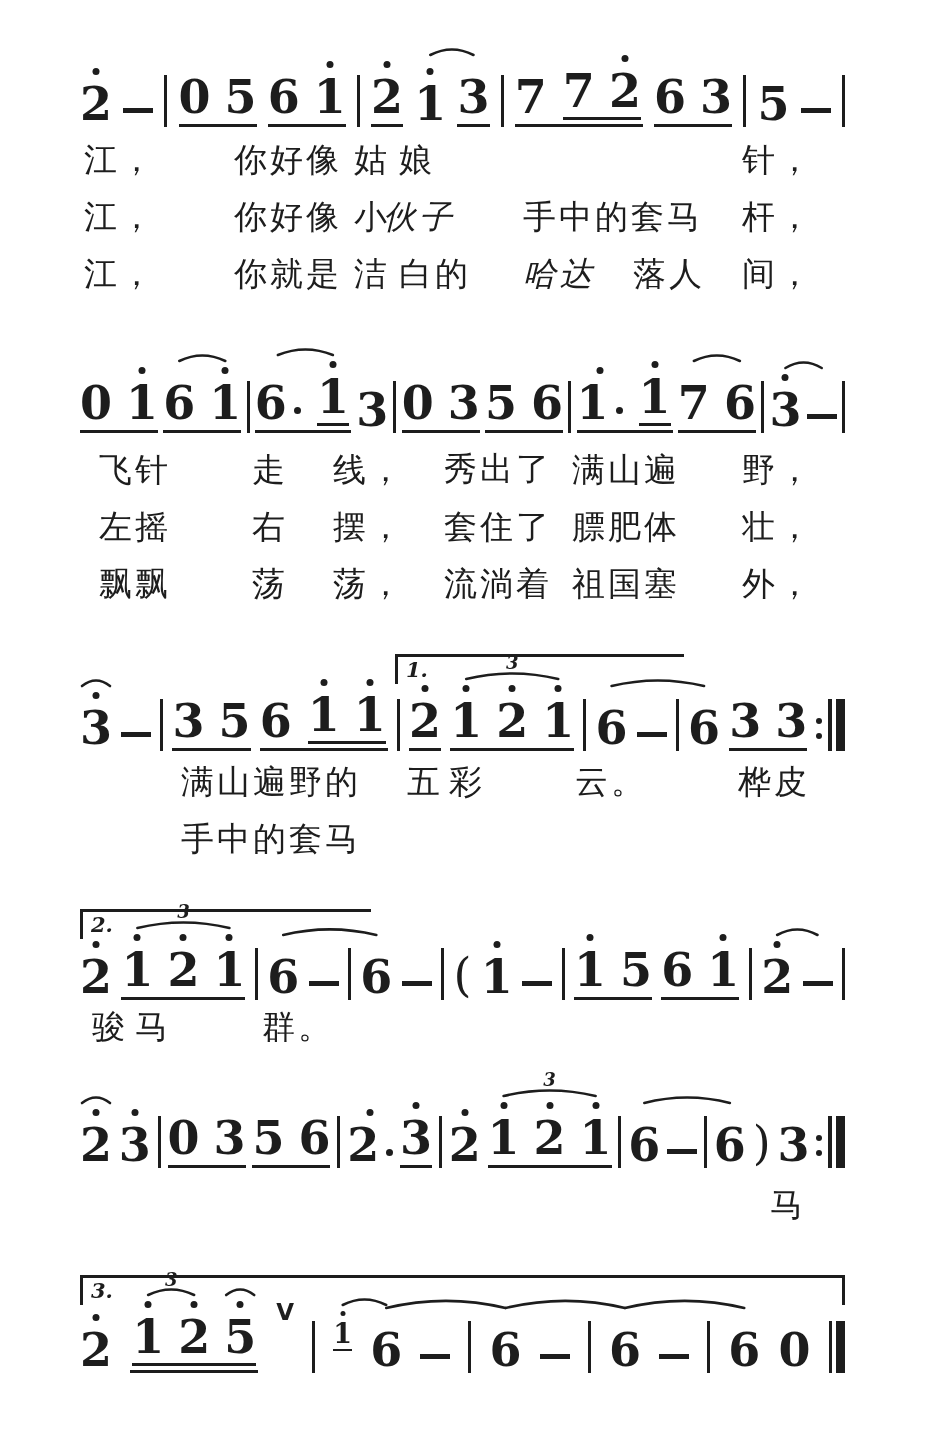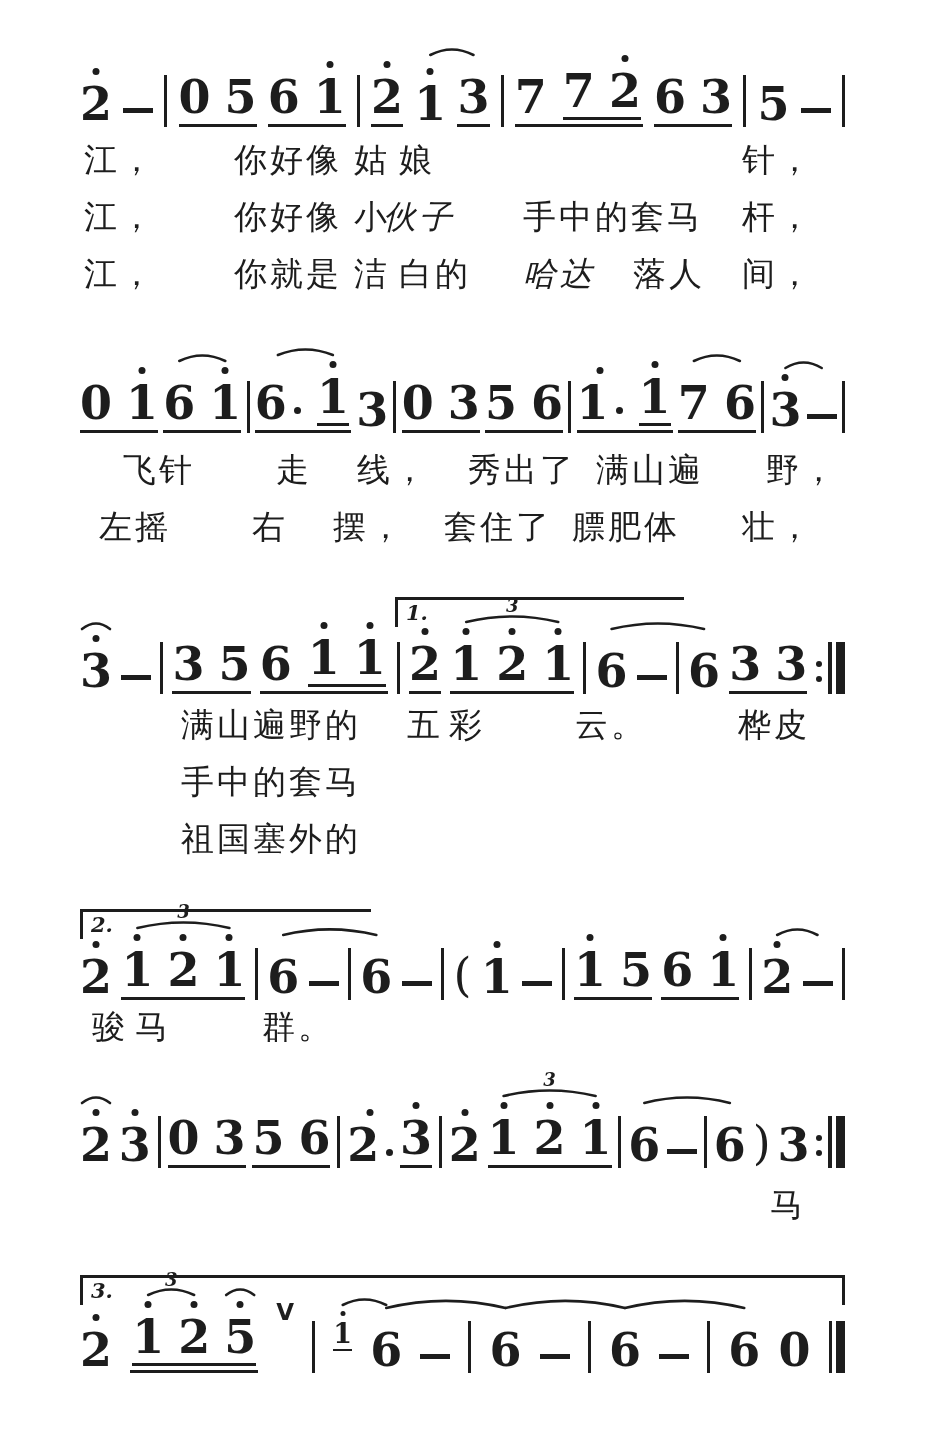--- a/index.html
+++ b/index.html
@@ -222,36 +222,44 @@
         <div class="dash"></div>
         <div class="bl"></div>
         <svg class="arcs">
           <path d="M 99.3046875 25 Q 122.3125 14 145.3203125 25" fill="none" stroke="#1d1d1d" stroke-width="2.6" stroke-linecap="round"></path>
           <path d="M 197.8671875 19 Q 225.375 8 252.8828125 19" fill="none" stroke="#1d1d1d" stroke-width="2.6" stroke-linecap="round"></path>
           <path d="M 613.8671875 25 Q 636.875 14 659.8828125 25" fill="none" stroke="#1d1d1d" stroke-width="2.6" stroke-linecap="round"></path>
           <path d="M 705.4296875 32 Q 723.56640625 21 741.703125 32" fill="none" stroke="#1d1d1d" stroke-width="2.6" stroke-linecap="round"></path>
         </svg>
       </div>
     </div>
-    <div class="lrow" style="margin-top: 16px; margin-left: 24px;">
+    <div class="lrow" style="margin-top: 16px;">
       <span class="lseg" style="left: 99px;">飞针</span>
       <span class="lseg" style="left: 252px;">走</span>
       <span class="lseg" style="left: 333px;">线，</span>
-      <span class="lseg" style="left: 444px;">秀出了</span>
+      <span class="lseg" style="left: 444px; font-family: Liberation Serif, serif;">秀出了</span>
       <span class="lseg" style="left: 572px;">满山遍</span>
       <span class="lseg" style="left: 742px;">野，</span>
     </div>
     <div class="lrow">
       <span class="lseg" style="left: 99px;">左摇</span>
       <span class="lseg" style="left: 252px;">右</span>
       <span class="lseg" style="left: 333px;">摆，</span>
       <span class="lseg" style="left: 444px;">套住了</span>
       <span class="lseg" style="left: 572px;">膘肥体</span>
       <span class="lseg" style="left: 742px;">壮，</span>
     </div>
+    <div class="lrow">
+      <span class="lseg" style="left: 99px;">飘飘</span>
+      <span class="lseg" style="left: 252px;">荡</span>
+      <span class="lseg" style="left: 333px;">荡，</span>
+      <span class="lseg" style="left: 444px;">流淌着</span>
+      <span class="lseg" style="left: 572px;">祖国塞</span>
+      <span class="lseg" style="left: 742px;">外，</span>
+    </div>
     <div class="sys vp" style="margin-top: 4px;">
       <div class="mline">
         <div class="note">
           <div class="od"></div>
           <span>3</span>
         </div>
         <div class="dash"></div>
         <div class="bl"></div>
         <div class="g">
           <div class="note">
@@ -335,23 +343,20 @@
     </div>
     <div class="lrow" style="margin-top: 10px;">
       <span class="lseg" style="left: 181px;">满山遍野的</span>
       <span class="lseg" style="left: 407px;">五</span>
       <span class="lseg" style="left: 449px;">彩</span>
       <span class="lseg" style="left: 575px;">云。</span>
       <span class="lseg" style="left: 738px;">桦皮</span>
     </div>
     <div class="lrow">
       <span class="lseg" style="left: 181px;">手中的套马</span>
-    </div>
-    <div class="lrow">
-      <span class="lseg" style="left: 181px;">祖国塞外的</span>
     </div>
     <div class="sys vp" style="margin-top: 0px;">
       <div class="mline">
         <div class="note">
           <div class="od"></div>
           <span>2</span>
         </div>
         <div class="g">
           <div class="note">
             <div class="od"></div>

